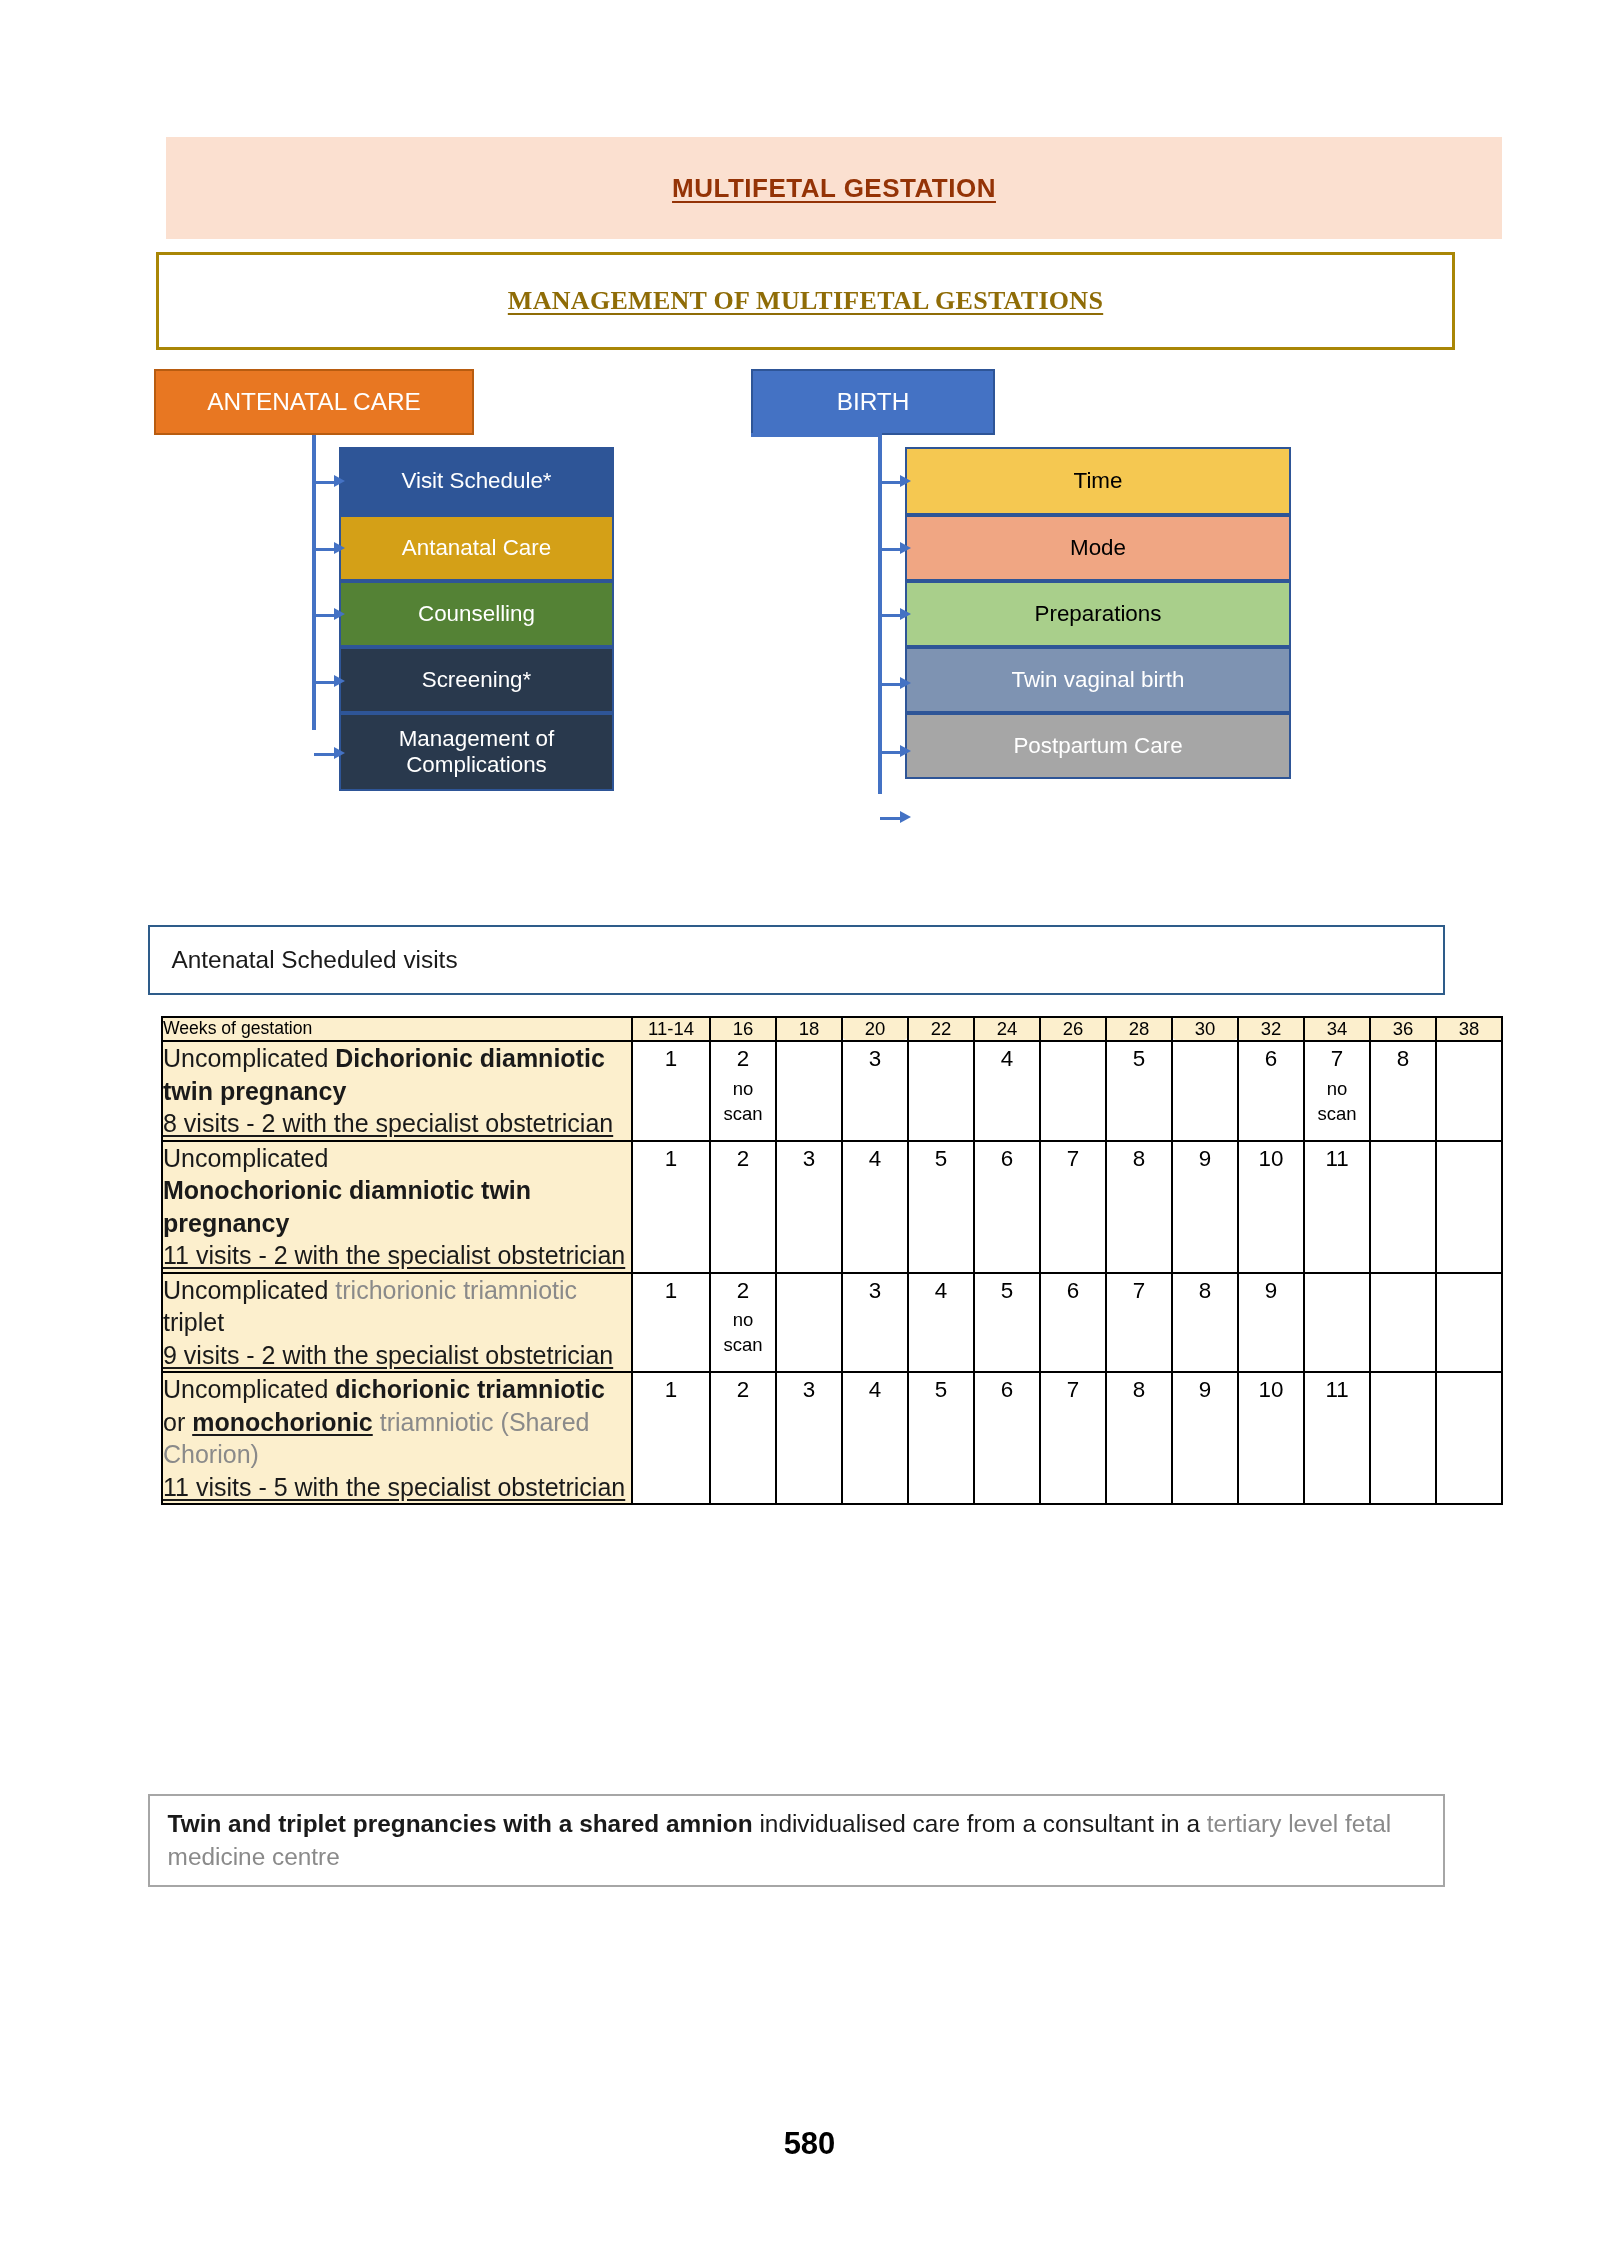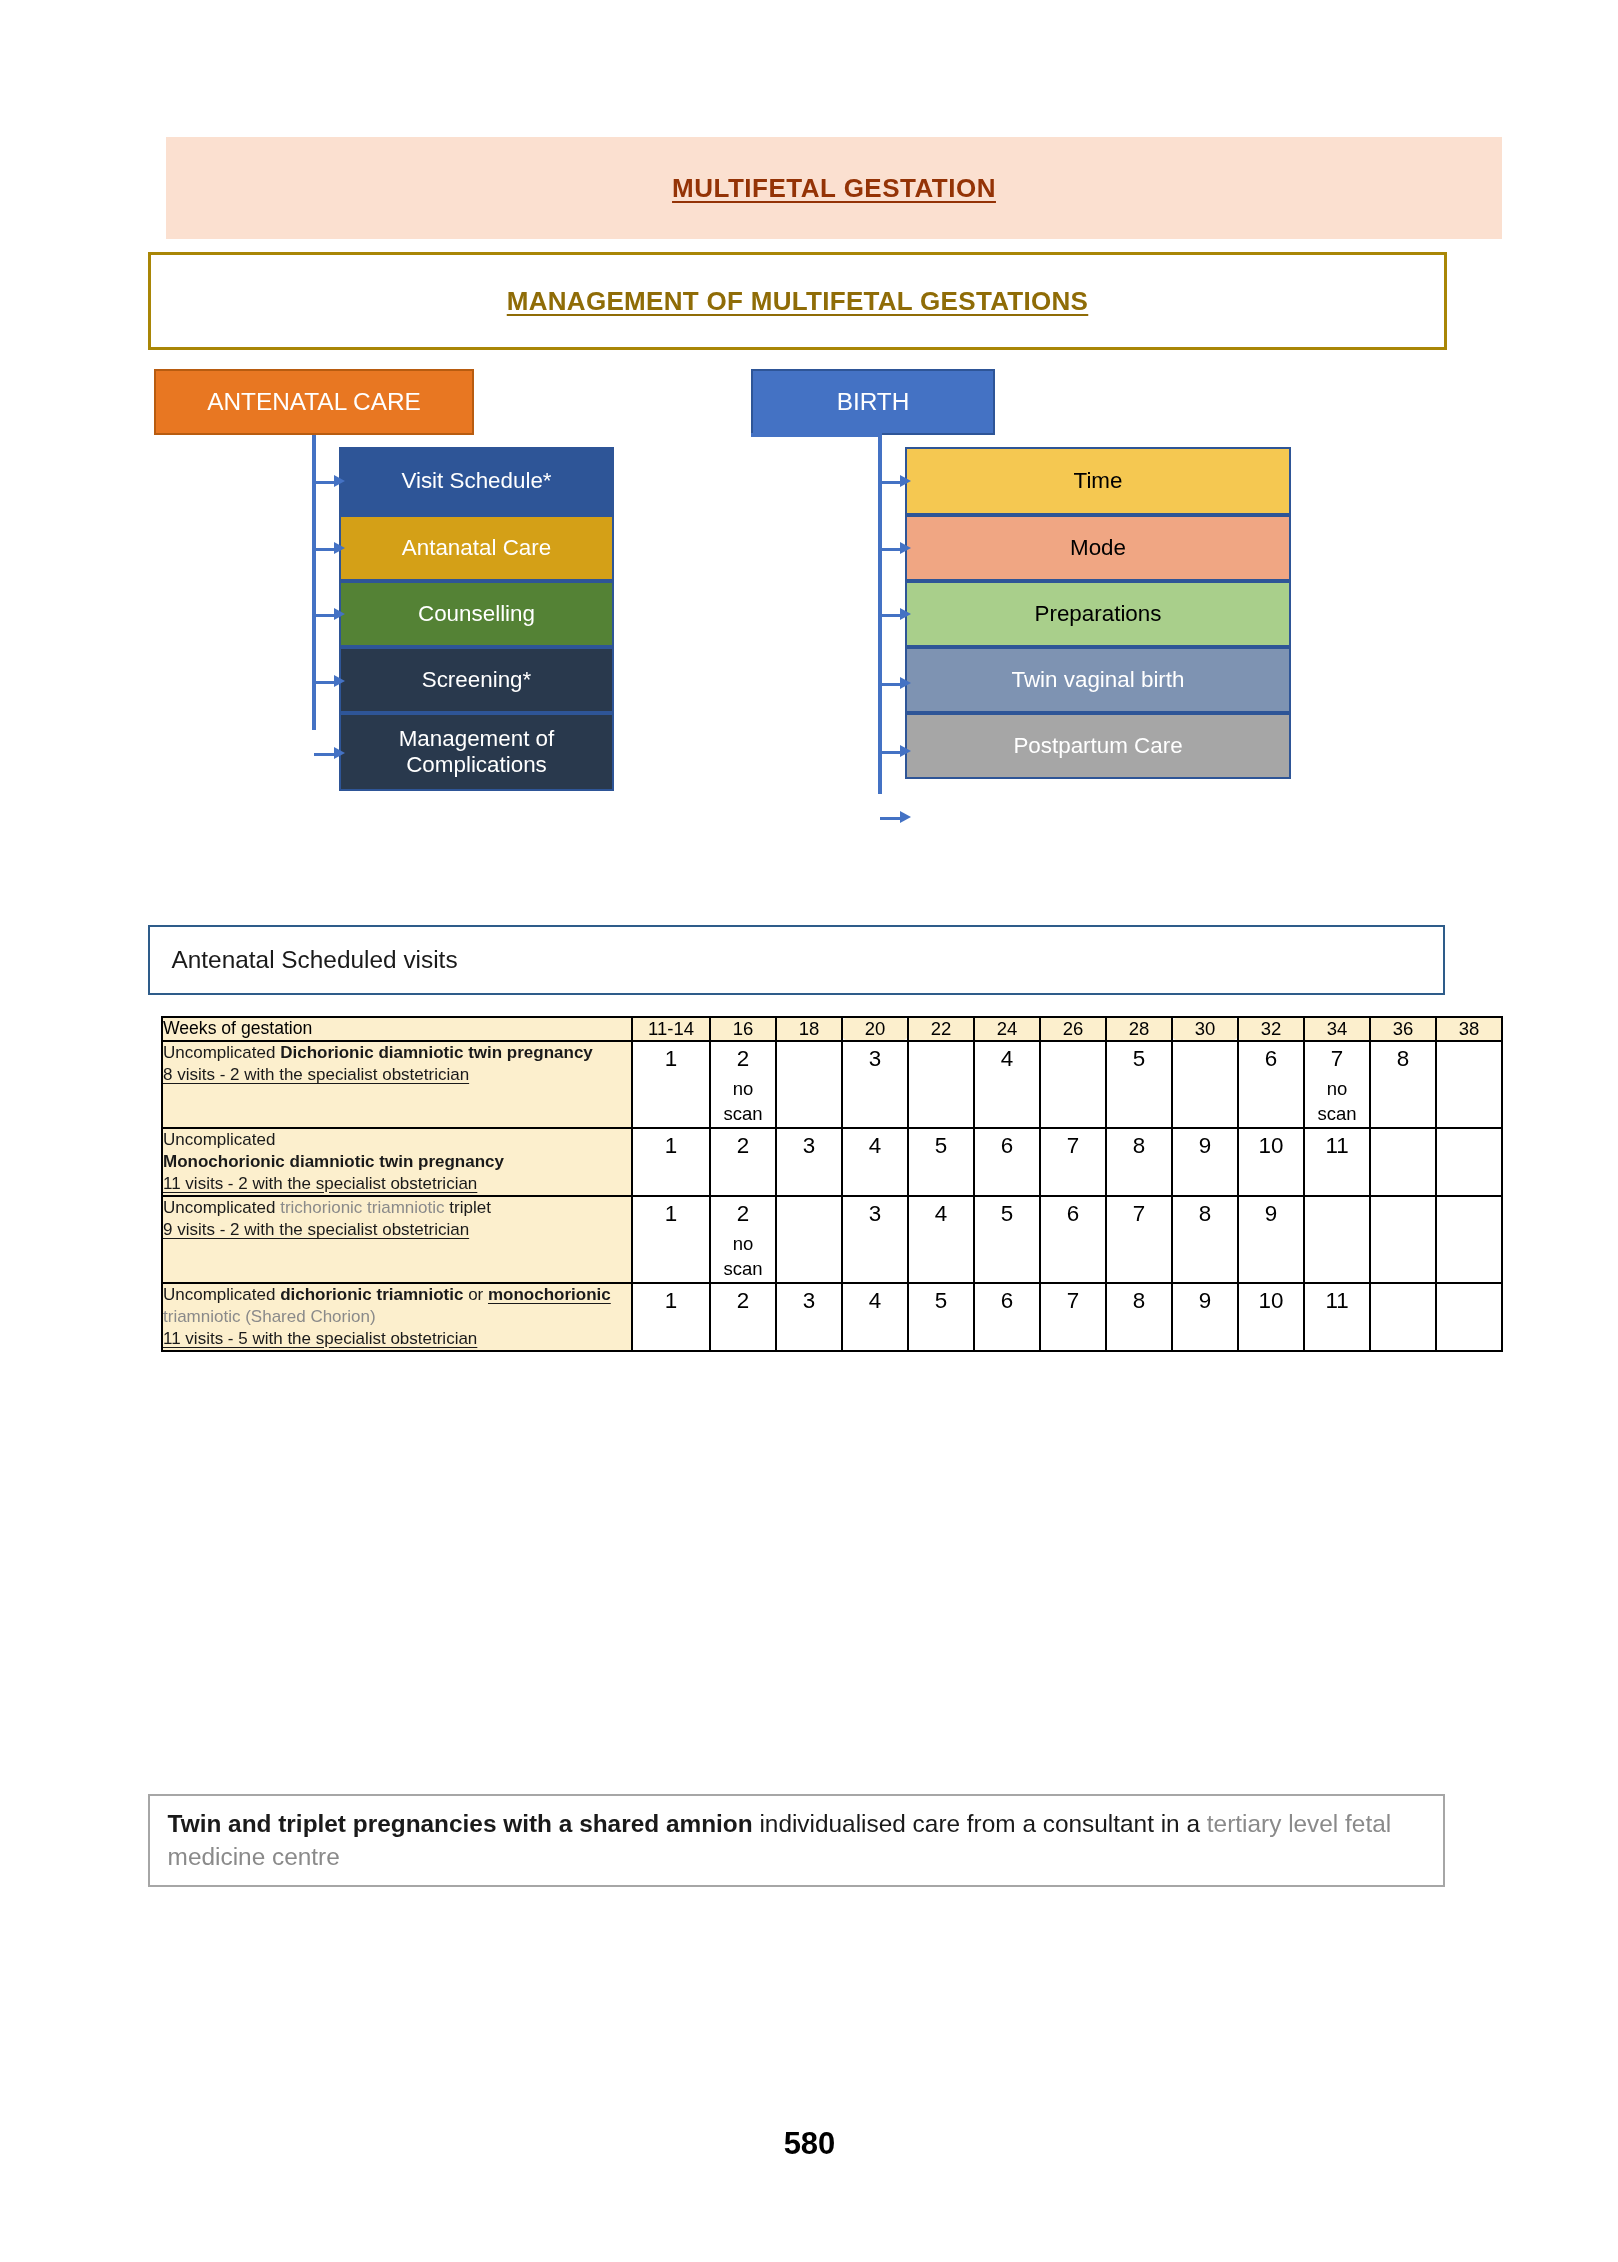--- a/index.html
+++ b/index.html
@@ -32,30 +32,31 @@
     font-size: 26px;
     font-weight: 700;
     letter-spacing: 0.5px;
     text-decoration: underline;
     text-underline-offset: 3.9px;
   }
 
   
   .subbanner {
     position: absolute;
-    left: 148px;
+    left: 156px;
     top: 252px;
     width: 1299px;
     height: 98px;
     background: #ffffff;
     border: 3.9px solid #A98606;
     display: flex;
     align-items: center;
     justify-content: center;
     box-sizing: border-box;
+    font-family: Liberation Serif, serif;
   }
   .subbanner-title {
     color: #8F6C07;
     font-size: 26px;
     font-weight: 700;
     letter-spacing: 0.3px;
     text-decoration: underline;
     text-underline-offset: 3.9px;
   }
 
@@ -179,21 +180,21 @@
   }
   .hdr-week {
     background: #FCEFCD;
     font-size: 18.5px;
     text-align: center;
     padding: 6.8px 0;
     color: #000;
   }
   .desc-cell {
     background: #FCEFCD;
-    font-size: 17px;
+    font-size: 25px;
     line-height: 1.30;
     padding: 8.8px 9.8px 11.7px 9.8px;
     color: #1a1a1a;
   }
   .desc-cell b { font-weight: 700; }
   .desc-cell .grey { color: #8a8a8a; }
   .desc-cell .u { text-decoration: underline; text-underline-offset: 2.9px; }
   .val-cell {
     background: #ffffff;
     text-align: center;

